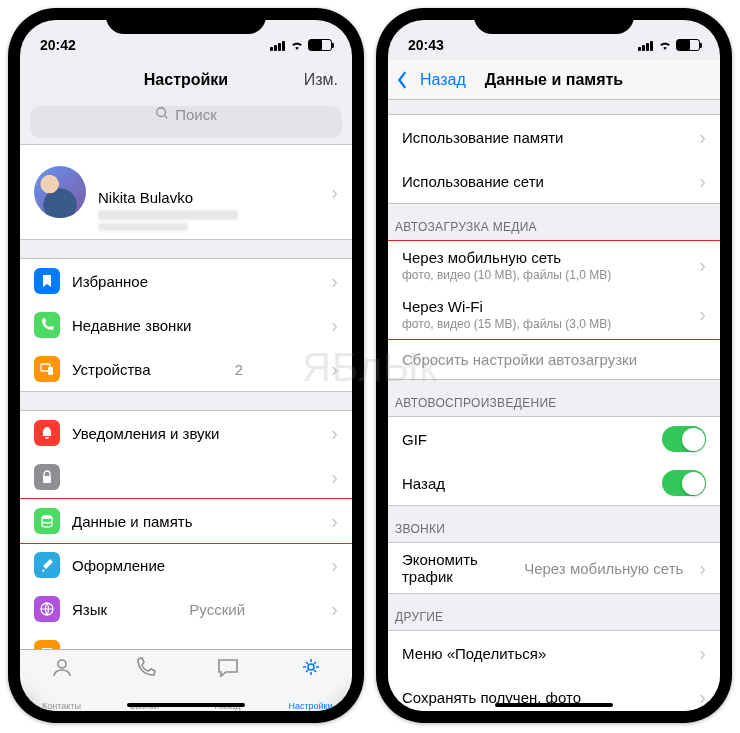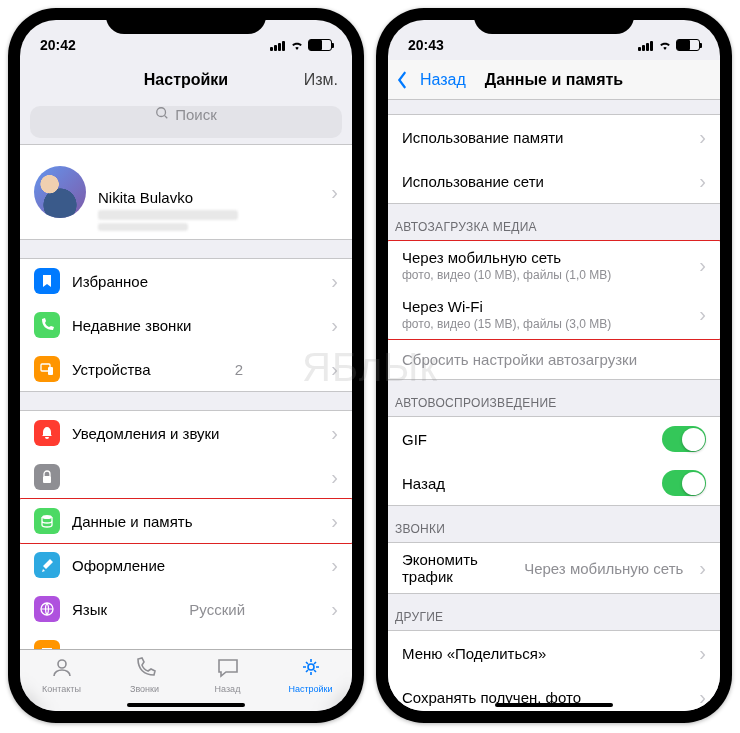--- a/index.html
+++ b/index.html
@@ -67,21 +67,21 @@
   .avatar::after { content:''; position:absolute; inset:0; background: radial-gradient(circle at 30% 35%, #f0d0b0 18%, transparent 19%), radial-gradient(circle at 50% 75%, #3a5a8a 35%, transparent 36%); }
   .profile-name { font-size: 15px; font-weight: 500; margin-top: 36px; }
   .profile-sub { height: 10px; width: 140px; background: #e8e8e8; margin-top: 4px; border-radius: 3px; filter: blur(1px); }
   .cell-value { color: #8e8e93; margin-left: auto; margin-right: 4px; font-size: 15px; }
   .cell-sub { font-size: 12px; color: #8e8e93; margin-top: 2px; }
   .cell-col { display: flex; flex-direction: column; flex: 1; min-width: 0; }
   .tab-bar {
     height: 62px; background: #f7f7f7cc; border-top: .5px solid #b2b2b2; display: flex;
     backdrop-filter: blur(8px);
   }
-  .tab { flex: 1; display: flex; flex-direction: column; align-items: center; justify-content: flex-start; gap: 2px; padding-top: 6px; }
+  .tab { flex: 1; display: flex; flex-direction: column; align-items: center; justify-content: space-between; gap: 2px; padding-top: 6px; }
   .tab-icon { width: 24px; height: 22px; }
   .tab-label { font-size: 9px; color: #8e8e93; }
   .tab.active .tab-label { color: #007aff; }
   .home-ind { position: absolute; bottom: 4px; left: 50%; transform: translateX(-50%);
     width: 118px; height: 4px; background: #000; border-radius: 3px; z-index: 20; }
   .highlight { border: 1.5px solid #d22; position: absolute; pointer-events: none; z-index: 5; border-radius: 3px; }
   .hl1 { left: -2px; right: -2px; }
   .toggle {
     width: 44px; height: 26px; border-radius: 13px; position: relative; margin-left: auto;
   }

